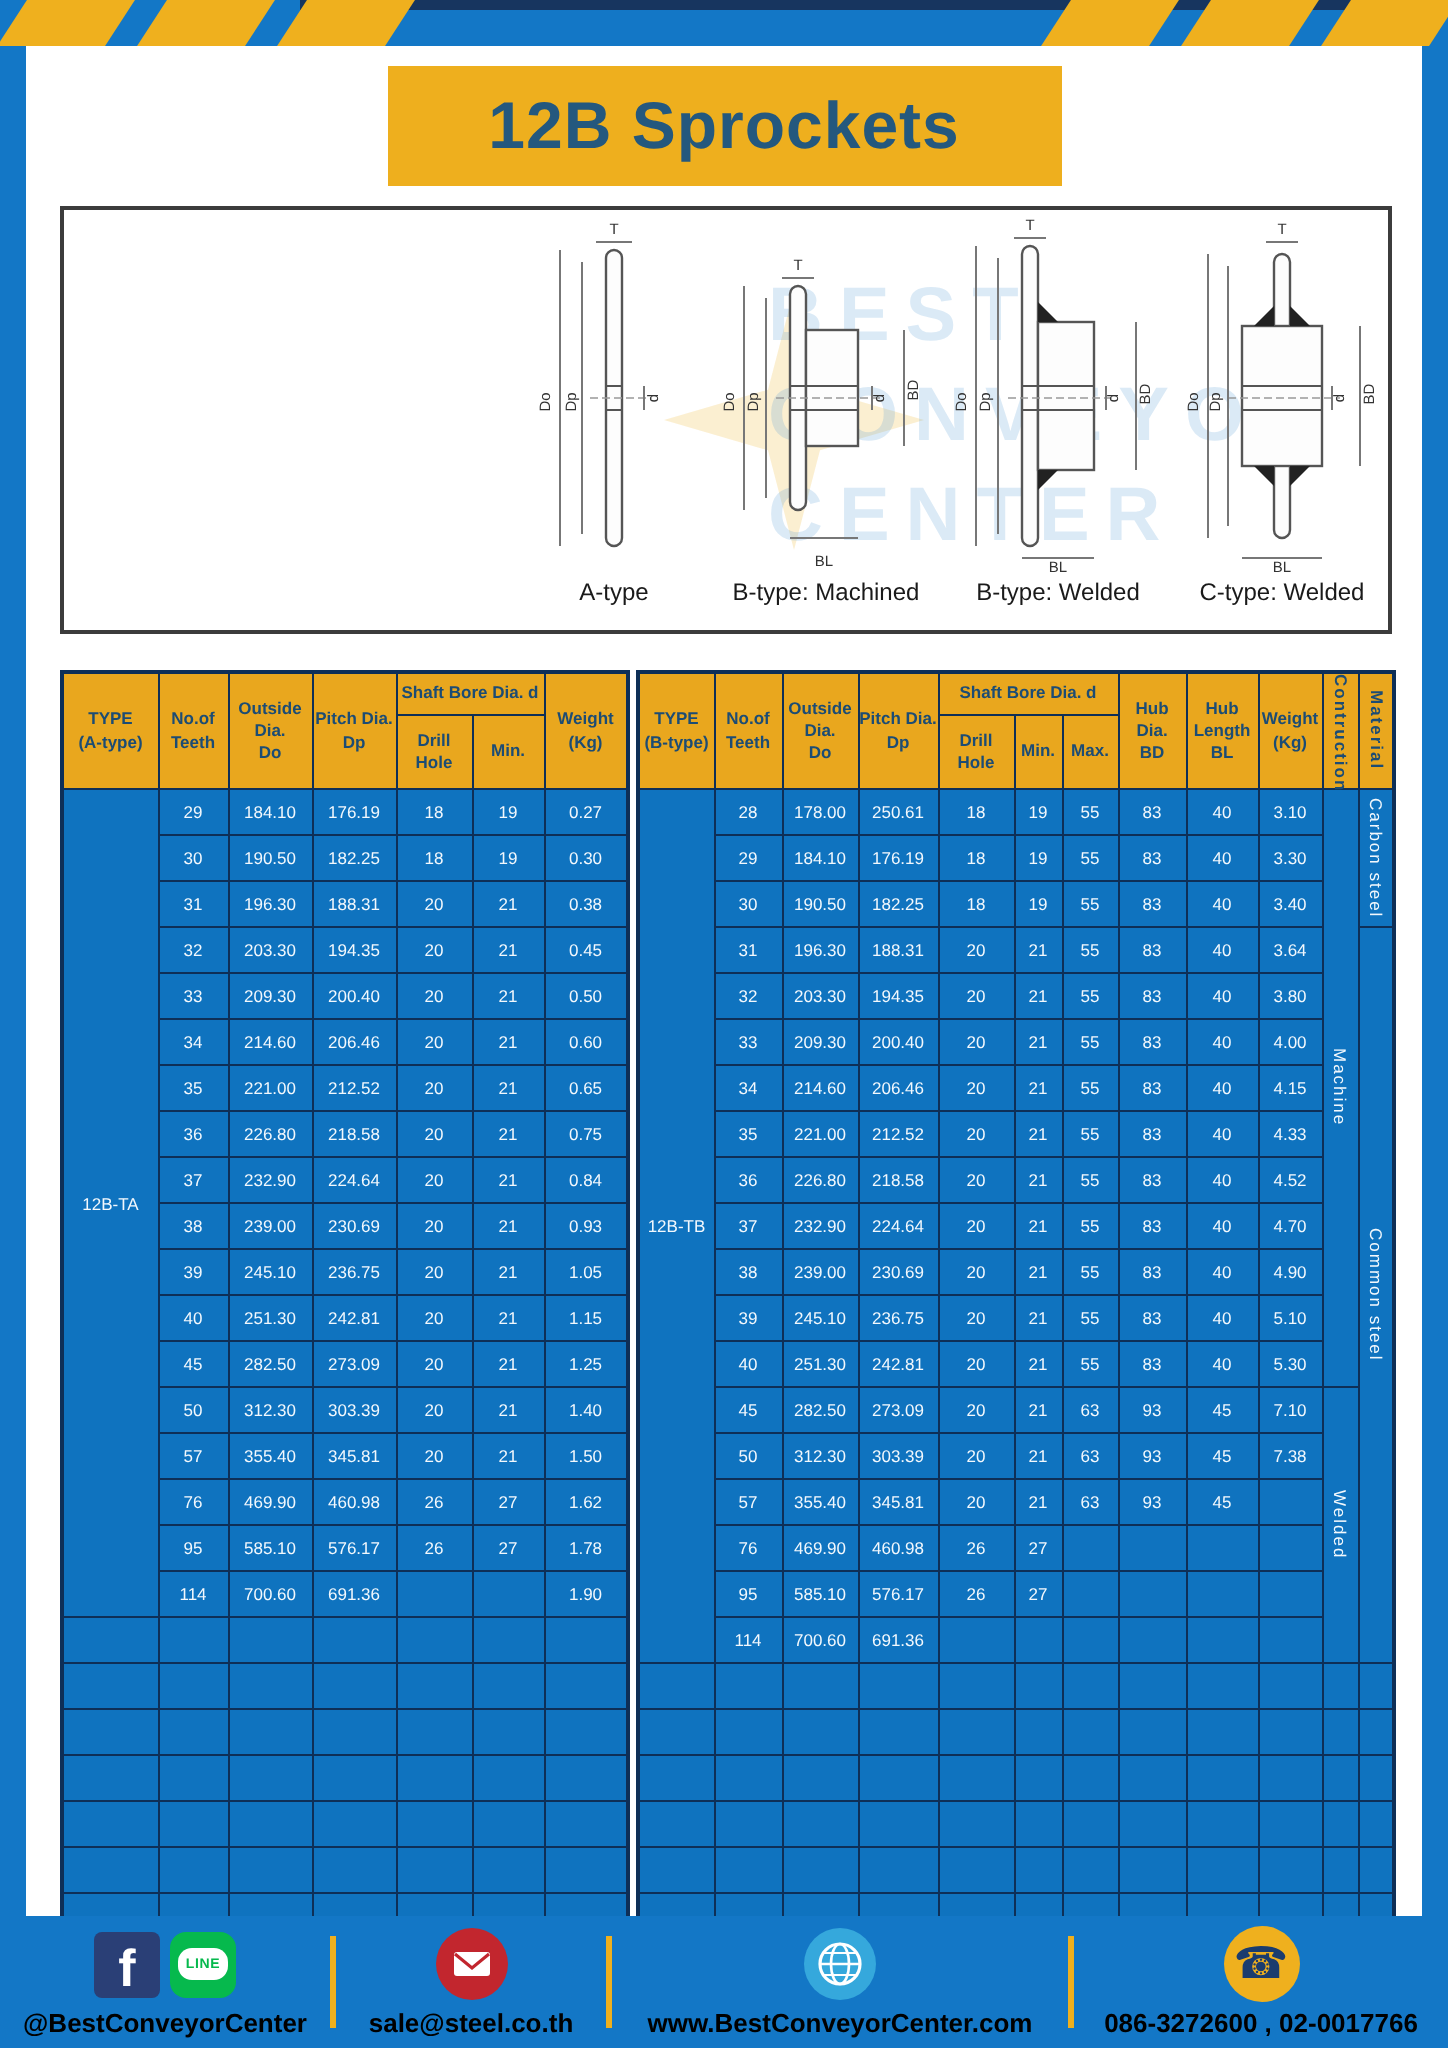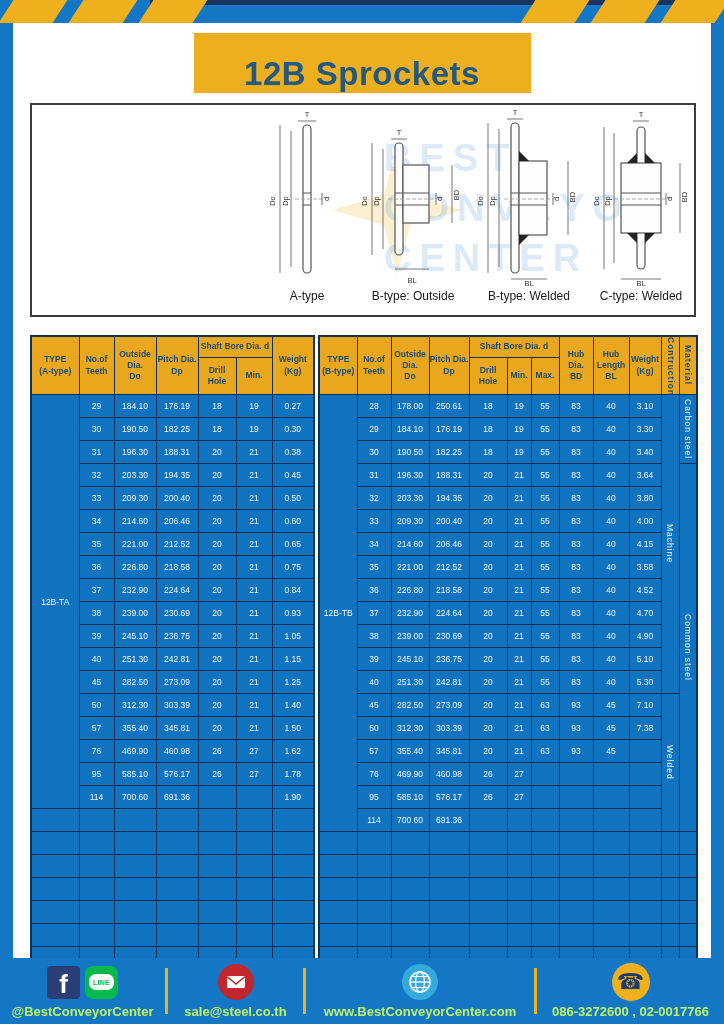--- a/index.html
+++ b/index.html
@@ -9,21 +9,21 @@
     font-family:"Liberation Sans",sans-serif;
   }
   
   .top-band{position:absolute;left:0;top:0;width:724px;height:23px;background:#1377C6;z-index:1;}
   .navy-line{position:absolute;left:150px;top:0;width:574px;height:5px;background:#17355F;z-index:2;}
   .stripe{position:absolute;top:0;height:23px;width:54px;background:#EFB01E;transform:skewX(-33deg);z-index:3;}
   
   .card{position:absolute;left:13px;top:23px;width:698px;height:935px;background:#ffffff;z-index:4;}
   .title-banner{
     width:337px;height:60px;margin:10px auto 12px auto;background:#EEAF1E;
-    display:flex;align-items:flex-end;justify-content:center;
+    display:flex;align-items:center;justify-content:center;
   }
   .title-banner h1{
     margin:0;font-size:33px;font-weight:bold;color:#24587E;letter-spacing:.5px;
   }
   
   .spec-panel{
     position:absolute;left:17px;top:80px;width:662px;height:210px;
     background:#fff;border:2px solid #3c3c3c;overflow:hidden;
   }
   .spec-lines{
@@ -68,21 +68,21 @@
   .data-table tbody tr{height:22px;}
   .vhead{writing-mode:vertical-rl;letter-spacing:1px;padding:2px 0;}
   td.vcell{writing-mode:vertical-rl;letter-spacing:1px;font-size:8px;}
   
   .footer{
     position:absolute;left:0;top:958px;width:724px;height:66px;background:#1377C6;
     display:flex;align-items:stretch;z-index:4;
   }
   .fsec{display:flex;flex-direction:column;align-items:center;justify-content:center;gap:3px;}
   .fsec .icons{display:flex;align-items:center;gap:5px;height:38px;}
-  .fsec .flabel{font-size:13px;font-weight:bold;color:#bef264;white-space:nowrap;}
+  .fsec .flabel{font-size:13px;font-weight:bold;color:#000000;white-space:nowrap;}
   .fdiv{width:3px;height:46px;background:#EFB01E;align-self:center;}
   .fb-icon{
     width:33px;height:33px;background:#2A3F76;border-radius:4px;
     display:flex;align-items:flex-end;justify-content:center;
     color:#fff;font-size:26px;font-weight:bold;line-height:30px;
   }
   .line-icon{
     width:33px;height:33px;background:#06B94D;border-radius:8px;
     display:flex;align-items:center;justify-content:center;
   }
@@ -159,21 +159,21 @@
           <text class="dimtxt" transform="rotate(-90 7 92)" x="7" y="92" text-anchor="middle">Do</text>
           <line class="dimline" x1="23" y1="40" x2="23" y2="140"></line>
           <text class="dimtxt" transform="rotate(-90 19 92)" x="19" y="92" text-anchor="middle">Dp</text>
           <line class="dimline" x1="76" y1="84" x2="76" y2="96"></line>
           <text class="dimtxt" transform="rotate(-90 82 90)" x="82" y="90" text-anchor="middle">d</text>
           <line class="dimline" x1="92" y1="56" x2="92" y2="114"></line>
           <text class="dimtxt" transform="rotate(-90 99 86)" x="99" y="86" text-anchor="middle">BD</text>
           <line class="dimline" x1="35" y1="160" x2="69" y2="160"></line>
           <text class="dimtxt" x="52" y="174" text-anchor="middle">BL</text>
         </svg>
-        <div class="caption">B-type: Outside</div>
+        <div class="caption">B-type: Machined</div>
       </div>
 
       <div class="drawing">
         <svg width="106" height="178" viewBox="0 0 106 178">
           <text class="dimtxt" x="39" y="6" text-anchor="middle">T</text>
           <line class="dimline" x1="31" y1="10" x2="47" y2="10"></line>
           <rect class="part" x="35" y="14" width="8" height="150" rx="4"></rect>
           <rect class="part" x="43" y="52" width="28" height="74"></rect>
           <polygon class="weld" points="43,52 53,52 43,42"></polygon>
           <polygon class="weld" points="43,126 53,126 43,136"></polygon>
@@ -593,21 +593,21 @@
         </tr>
         <tr>
           <td>35</td>
           <td>221.00</td>
           <td>212.52</td>
           <td>20</td>
           <td>21</td>
           <td>55</td>
           <td>83</td>
           <td>40</td>
-          <td>3.58</td>
+          <td>4.33</td>
         </tr>
         <tr>
           <td>36</td>
           <td>226.80</td>
           <td>218.58</td>
           <td>20</td>
           <td>21</td>
           <td>55</td>
           <td>83</td>
           <td>40</td>

